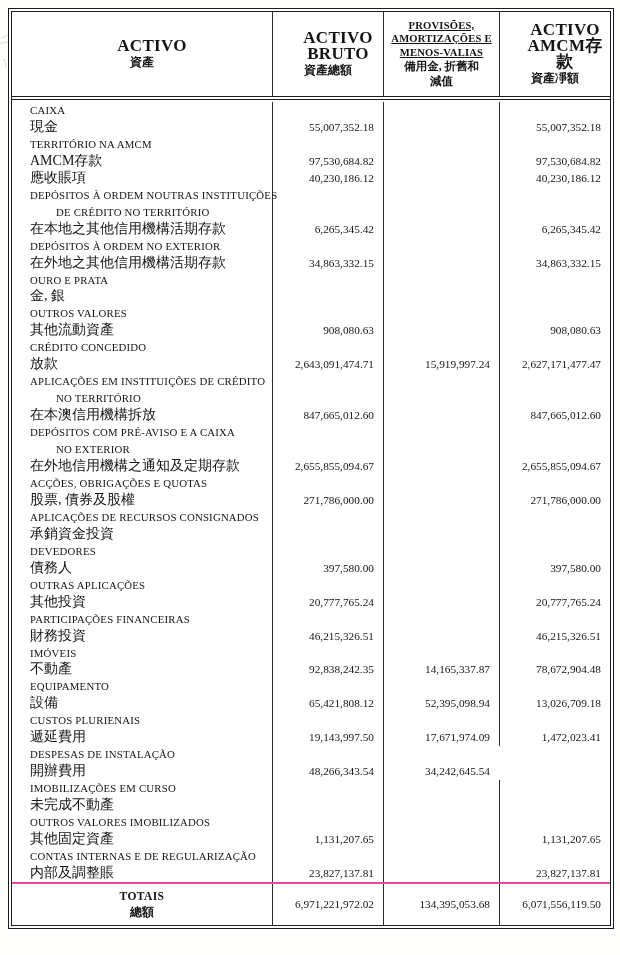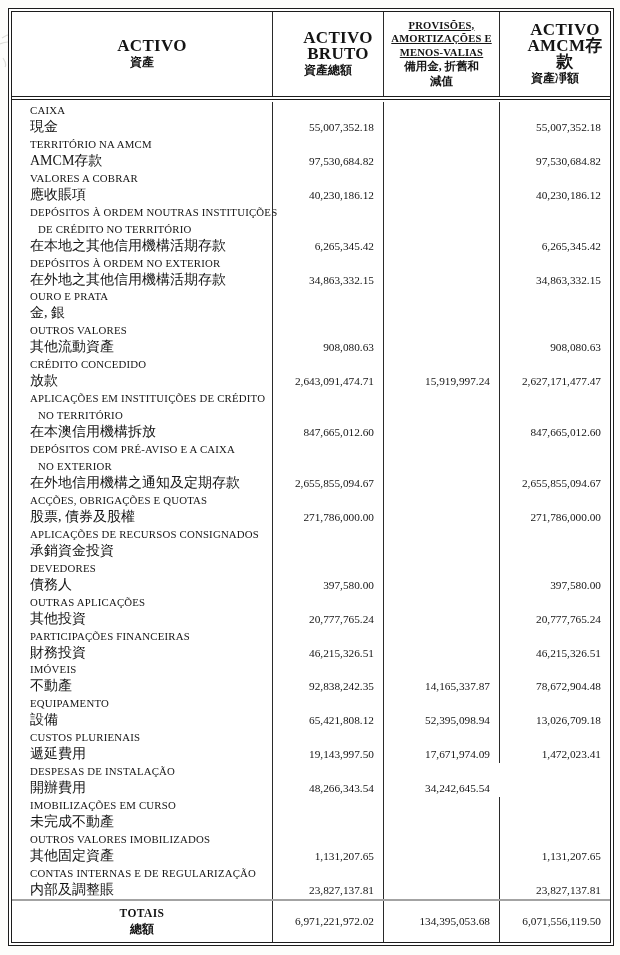--- a/index.html
+++ b/index.html
@@ -34,31 +34,31 @@
   .h-zh { font-weight: bold; font-size: 12px; line-height: 17px; }
   .h-pt-sm { font-weight: bold; font-size: 10.6px; line-height: 13.5px; letter-spacing: .2px; text-decoration: underline; }
   .h-zh-sm { font-weight: bold; font-size: 11.5px; line-height: 15px; }
 
   
   .tbody { padding-top: 2px; }
   .brow > .name {
     padding-left: 18px; padding-right: 4px;
   }
   .pt { font-size: 10.8px; line-height: 16.95px; letter-spacing: .2px; white-space: nowrap; }
-  .pt.cont { padding-left: 8px; }
+  .pt.cont { padding-left: 8px; margin-left: 18px; }
   .zh { font-size: 14px; line-height: 16.95px; white-space: nowrap; }
   .brow > .val {
     display: flex; align-items: flex-end; justify-content: flex-end;
     padding-right: 9px;
     font-size: 11.3px; line-height: 16.95px;
     white-space: nowrap;
   }
 
   
-  .tfoot { border-top: 2px solid #a3a3a3; }
+  .tfoot { border-top: 2px solid #ec4899; }
   .tfoot .tcell { height: 41px; }
   .tfoot .tname {
     display: flex; flex-direction: column; align-items: center; justify-content: center;
   }
   .t-pt { font-weight: bold; font-size: 11.5px; line-height: 16px; letter-spacing: .4px; }
   .t-zh { font-weight: bold; font-size: 12px; line-height: 17px; }
   .tfoot .val {
     display: flex; align-items: center; justify-content: flex-end;
     padding-right: 9px; font-size: 11.3px; white-space: nowrap;
   }
@@ -110,21 +110,20 @@
           <div class="pt">TERRITÓRIO NA AMCM</div>
           <div class="zh">AMCM存款</div>
         </div>
     <div class="cell val c2">97,530,684.82</div>
     <div class="cell val c3"></div>
     <div class="cell val c4">97,530,684.82</div>
   </div>
 
   <div class="brow grid-row">
     <div class="cell name c1">
-          <div class="pt">VALORES A COBRAR</div>
           <div class="zh">應收賬項</div>
         </div>
     <div class="cell val c2">40,230,186.12</div>
     <div class="cell val c3"></div>
     <div class="cell val c4">40,230,186.12</div>
   </div>
 
   <div class="brow grid-row">
     <div class="cell name c1">
           <div class="pt">DEPÓSITOS À ORDEM NOUTRAS INSTITUIÇÕES</div>

